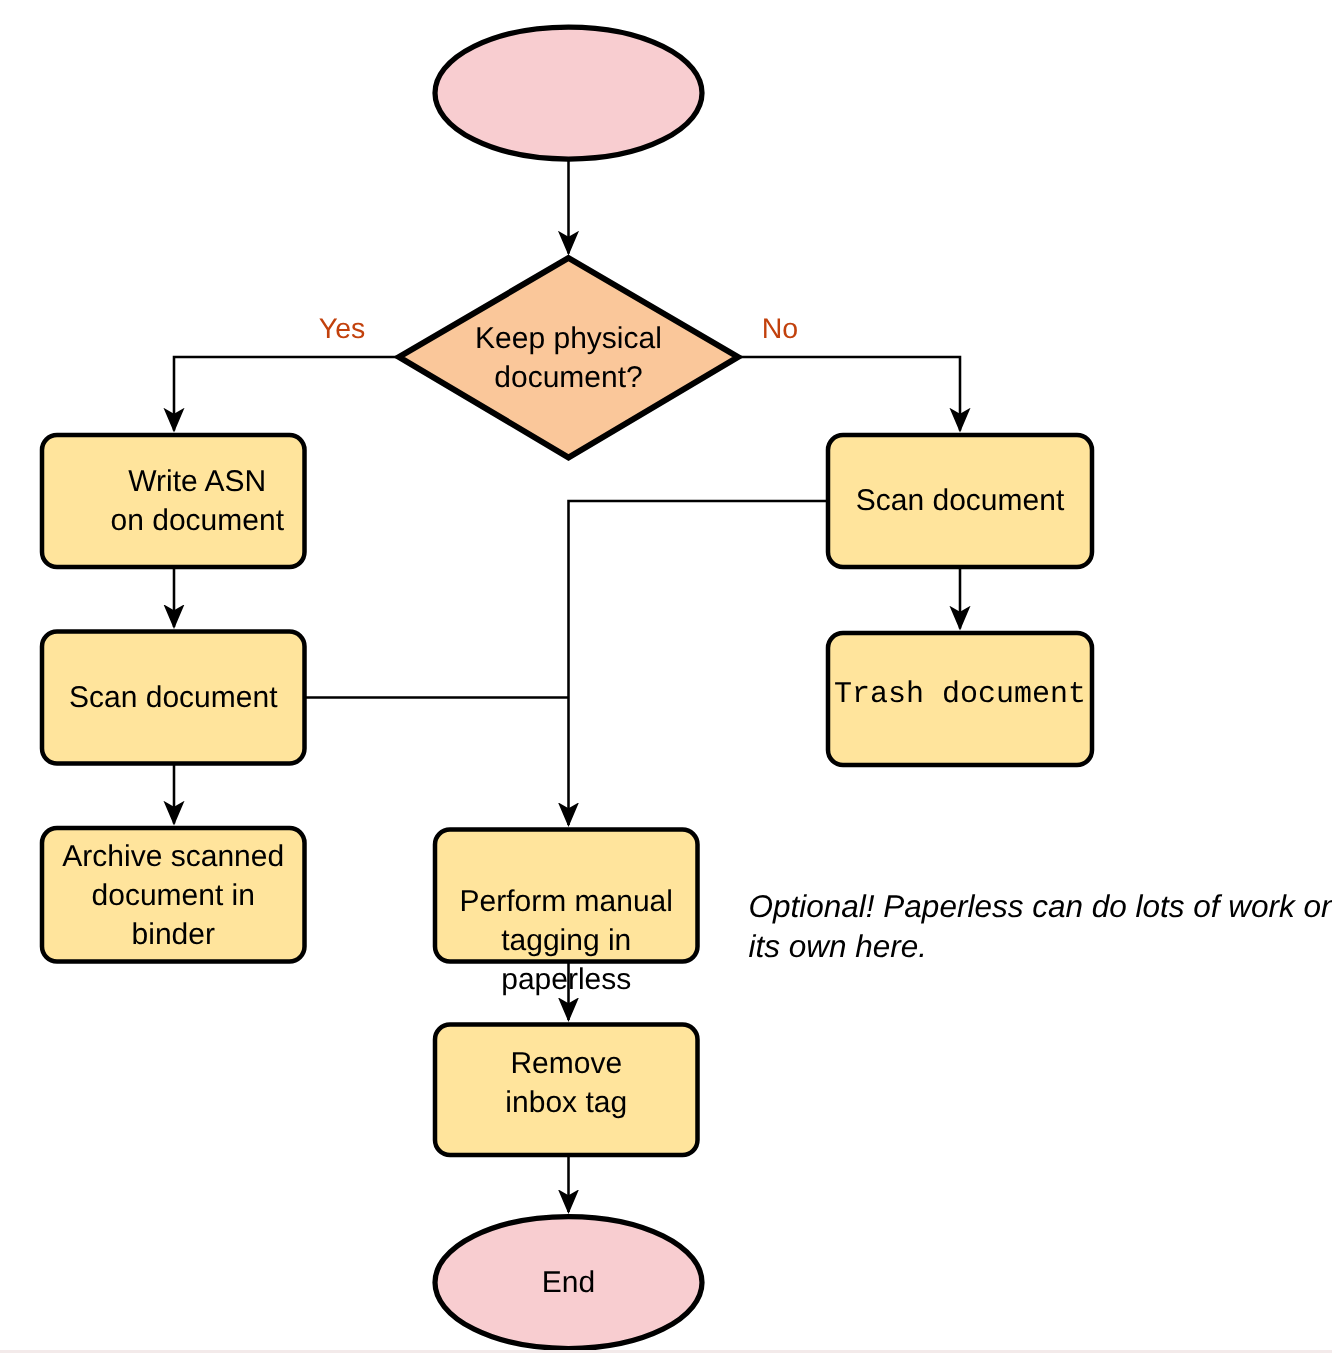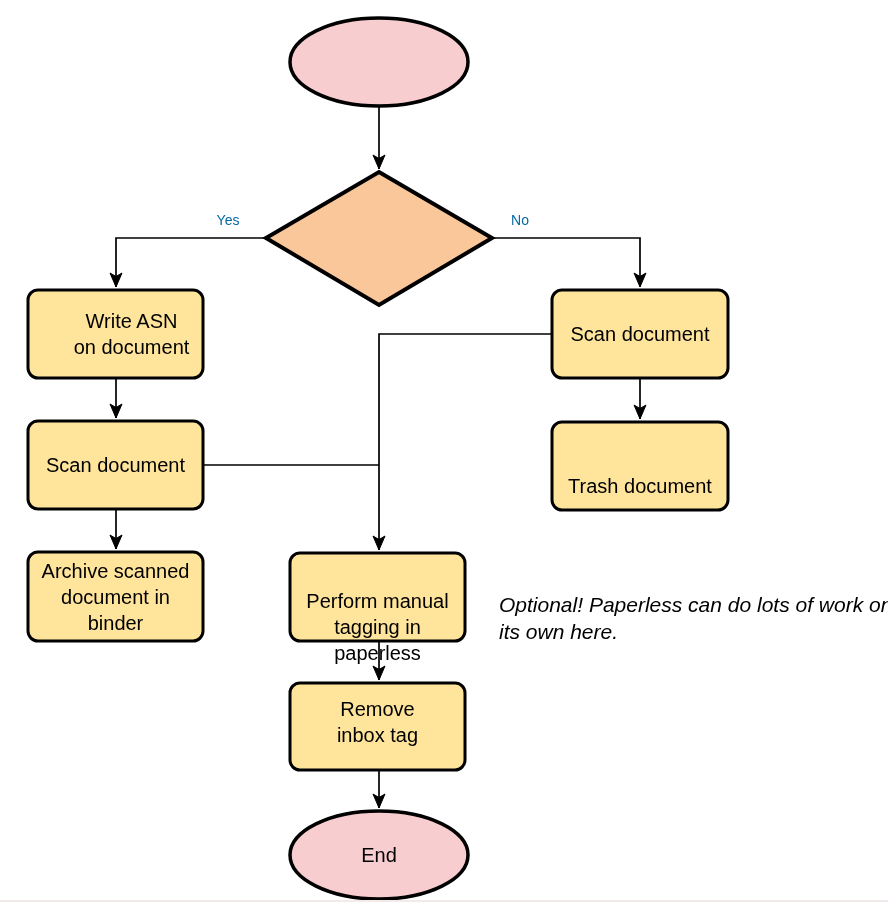--- a/index.html
+++ b/index.html
@@ -17,22 +17,22 @@
     display: flex; align-items: center; justify-content: center;
     text-align: center;
     white-space: pre-line;
     font-size: 20px; line-height: 26px;
     color: #000;
     pointer-events: none;
   }
   .edge-label {
     position: absolute;
     display: flex; align-items: center; justify-content: center;
-    font-size: 14px; line-height: 22px;
-    color: #0369a1;
+    font-size: 19px; line-height: 22px;
+    color: #c2410c;
   }
   .annotation {
     position: absolute;
     left: 487px; top: 591px; width: 406px;
     font-style: italic;
     font-size: 21px; line-height: 27px;
     white-space: pre-line;
     text-align: left;
     color: #000;
     margin-left: 12px;
@@ -82,33 +82,35 @@
     <rect x="552" y="422" width="176" height="88" rx="10" stroke="#000" stroke-width="3" fill="#ffe49c"></rect>
 
     <rect x="290" y="553" width="175" height="88" rx="10" stroke="#000" stroke-width="3" fill="#ffe49c"></rect>
 
     <rect x="290" y="683" width="175" height="87" rx="10" stroke="#000" stroke-width="3" fill="#ffe49c"></rect>
 
     <ellipse cx="379" cy="855" rx="89" ry="44" stroke="#000" stroke-width="3.5" fill="#f8cdd0"></ellipse>
   </svg>
 
 
+  <div class="node-label" style="left:279px; top:194px; width:200px; height:89px;">Keep physical
+document?</div>
 
   <div class="node-label" style="left:44px; top:290px; width:175px; height:88px;">Write ASN
 on document</div>
 
   <div class="node-label" style="left:28px; top:421px; width:175px; height:88px;">Scan document</div>
 
   <div class="node-label" style="left:28px; top:552px; width:175px; height:89px;">Archive scanned
 document in
 binder</div>
 
   <div class="node-label" style="left:552px; top:290px; width:176px; height:88px;">Scan document</div>
 
-  <div class="node-label" style="left:552px; top:442px; width:176px; height:88px;">Trash document</div>
+  <div class="node-label" style="left:552px; top:420px; width:176px; height:88px;font-family:Liberation Mono, monospace;">Trash document</div>
 
   <div class="node-label" style="left:290px; top:583px; width:175px; height:88px;">Perform manual
 tagging in
 paperless</div>
 
   <div class="node-label" style="left:290px; top:683px; width:175px; height:78px;">Remove
 inbox tag</div>
 
   <div class="node-label" style="left:290px; top:811px; width:178px; height:88px;">End</div>
 

